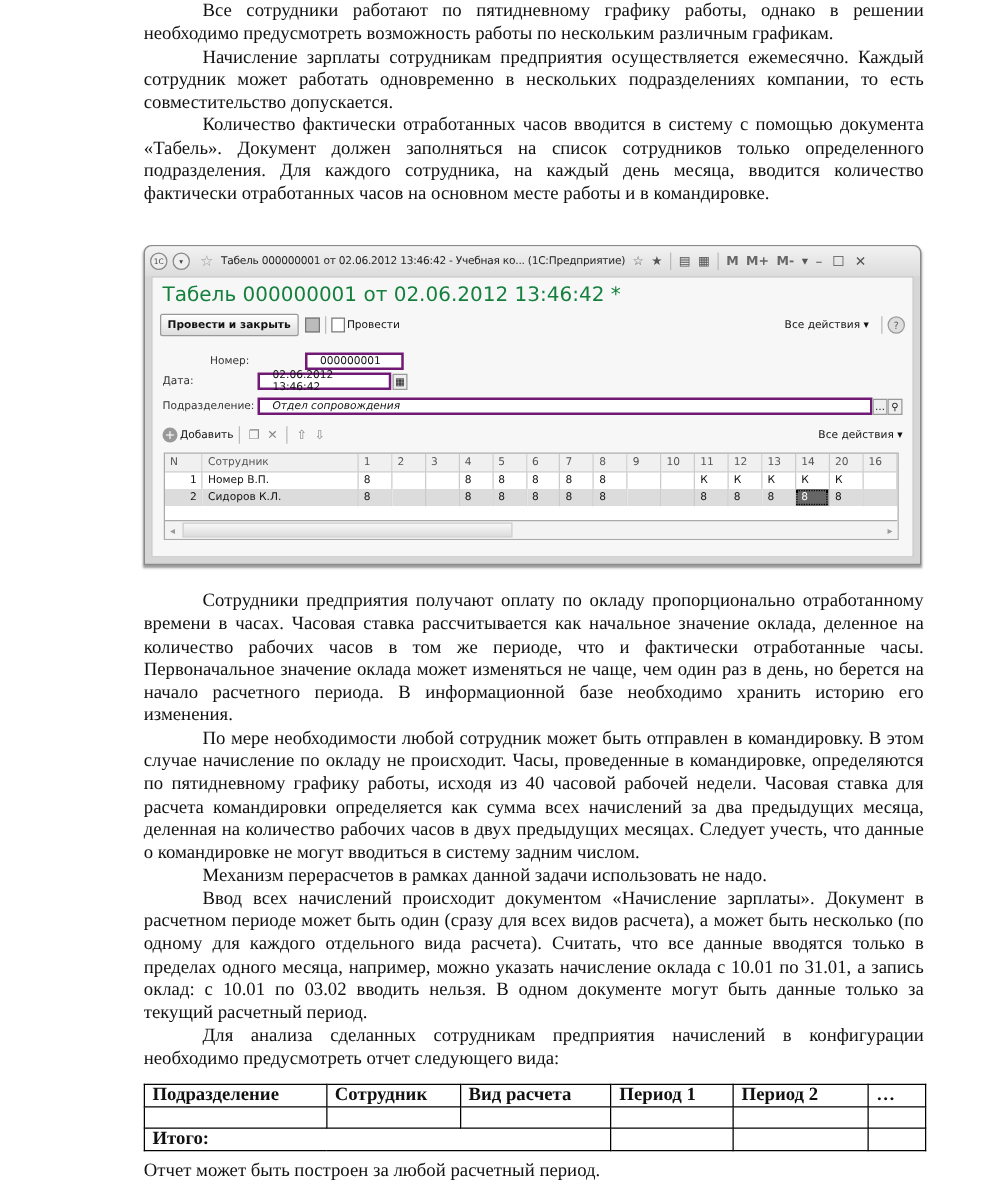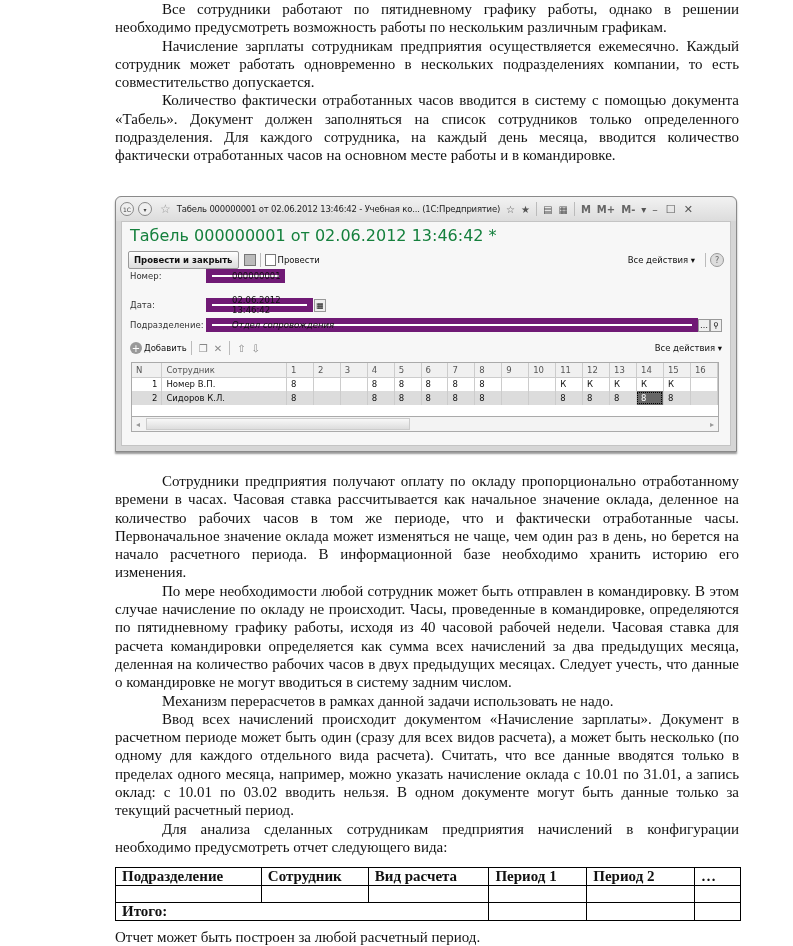--- a/index.html
+++ b/index.html
@@ -36,21 +36,21 @@
   .ico-save { width: 12px; height: 12px; border: 1px solid #777; background: #bbb; margin-left: 5px; }
   .vsep { width: 1px; height: 14px; background: #bbb; margin: 0 4px; }
   .ico-post { width: 11px; height: 12px; border: 1px solid #777; background: #fff; margin-right: 2px; }
   .spacer { flex: 1; }
   .all-actions { font-size: 8.5px; margin-right: 6px; }
   .help { width: 14px; height: 14px; border-radius: 50%; border: 1px solid #999; background: #ddd; font-size: 8px;
     display: flex; align-items: center; justify-content: center; color: #666; }
 
   .field-row { position: absolute; left: 8px; font-size: 8.5px; display: flex; align-items: center; }
   .field-label { width: 76px; color: #333; }
-  .field-input { height: 14px; border: 6px solid #701a75; background: #fff; font-size: 8.5px; padding: 0 20px; display: flex; align-items: center; }
+  .field-input { height: 14px; border: 2px solid #701a75; background: #fff; font-size: 8.5px; padding: 0 10px; display: flex; align-items: center; }
   .calbtn { width: 12px; height: 13px; border: 1px solid #999; background: #eee; margin-left: 1px; font-size: 8px; display:flex; align-items:center; justify-content:center;}
   .selbtn { width: 12px; height: 13px; border: 1px solid #999; background: #eee; font-size: 8px; display:flex;align-items:center;justify-content:center;}
 
   .tbl-toolbar { position: absolute; left: 8px; right: 8px; top: 146px; height: 16px; display: flex; align-items: center; font-size: 8.5px; }
   .ico-add { width: 12px; height: 12px; border-radius: 50%; background: #999; color: #fff; font-size: 10px; display:flex;align-items:center;justify-content:center; margin-right: 2px; }
   .ico-small { font-size: 10px; color: #888; margin: 0 3px; }
 
   .grid { position: absolute; left: 9px; right: 11px; top: 168px; height: 70px; border: 1px solid #aaa; background: #fff; overflow: hidden; }
   .grid table { border-collapse: collapse; font-size: 8.5px; table-layout: fixed; }
   .grid td { height: 14px; border-right: 1px solid #ccc; padding: 0 4px; white-space: nowrap; overflow: hidden; }
@@ -109,21 +109,21 @@
       <span class="ico-save"></span>
       <span class="vsep"></span>
       <span class="ico-post"></span>
       <span>Провести</span>
       <span class="spacer"></span>
       <span class="all-actions">Все действия ▾</span>
       <span class="vsep"></span>
       <span class="help">?</span>
     </div>
 
-    <div class="field-row" style="top:47px;">
+    <div class="field-row" style="top:60px;margin-left:38px;">
       <span class="field-label">Номер:</span>
       <span class="field-input" style="width:79px;">000000001</span>
     </div>
     <div class="field-row" style="top:76px;">
       <span class="field-label">Дата:</span>
       <span class="field-input" style="width:107px;">02.06.2012 13:46:42</span>
       <span class="calbtn">▦</span>
     </div>
     <div class="field-row" style="top:96px; right:8px;">
       <span class="field-label">Подразделение:</span>
@@ -178,21 +178,21 @@
           <td>5</td>
           <td>6</td>
           <td>7</td>
           <td>8</td>
           <td>9</td>
           <td>10</td>
           <td>11</td>
           <td>12</td>
           <td>13</td>
           <td>14</td>
-          <td>15</td>
+          <td>20</td>
           <td>16</td>
         </tr>
         <tr>
           <td class="num">1</td>
           <td>Номер В.П.</td>
           <td>8</td>
           <td></td>
           <td></td>
           <td>8</td>
           <td>8</td>

